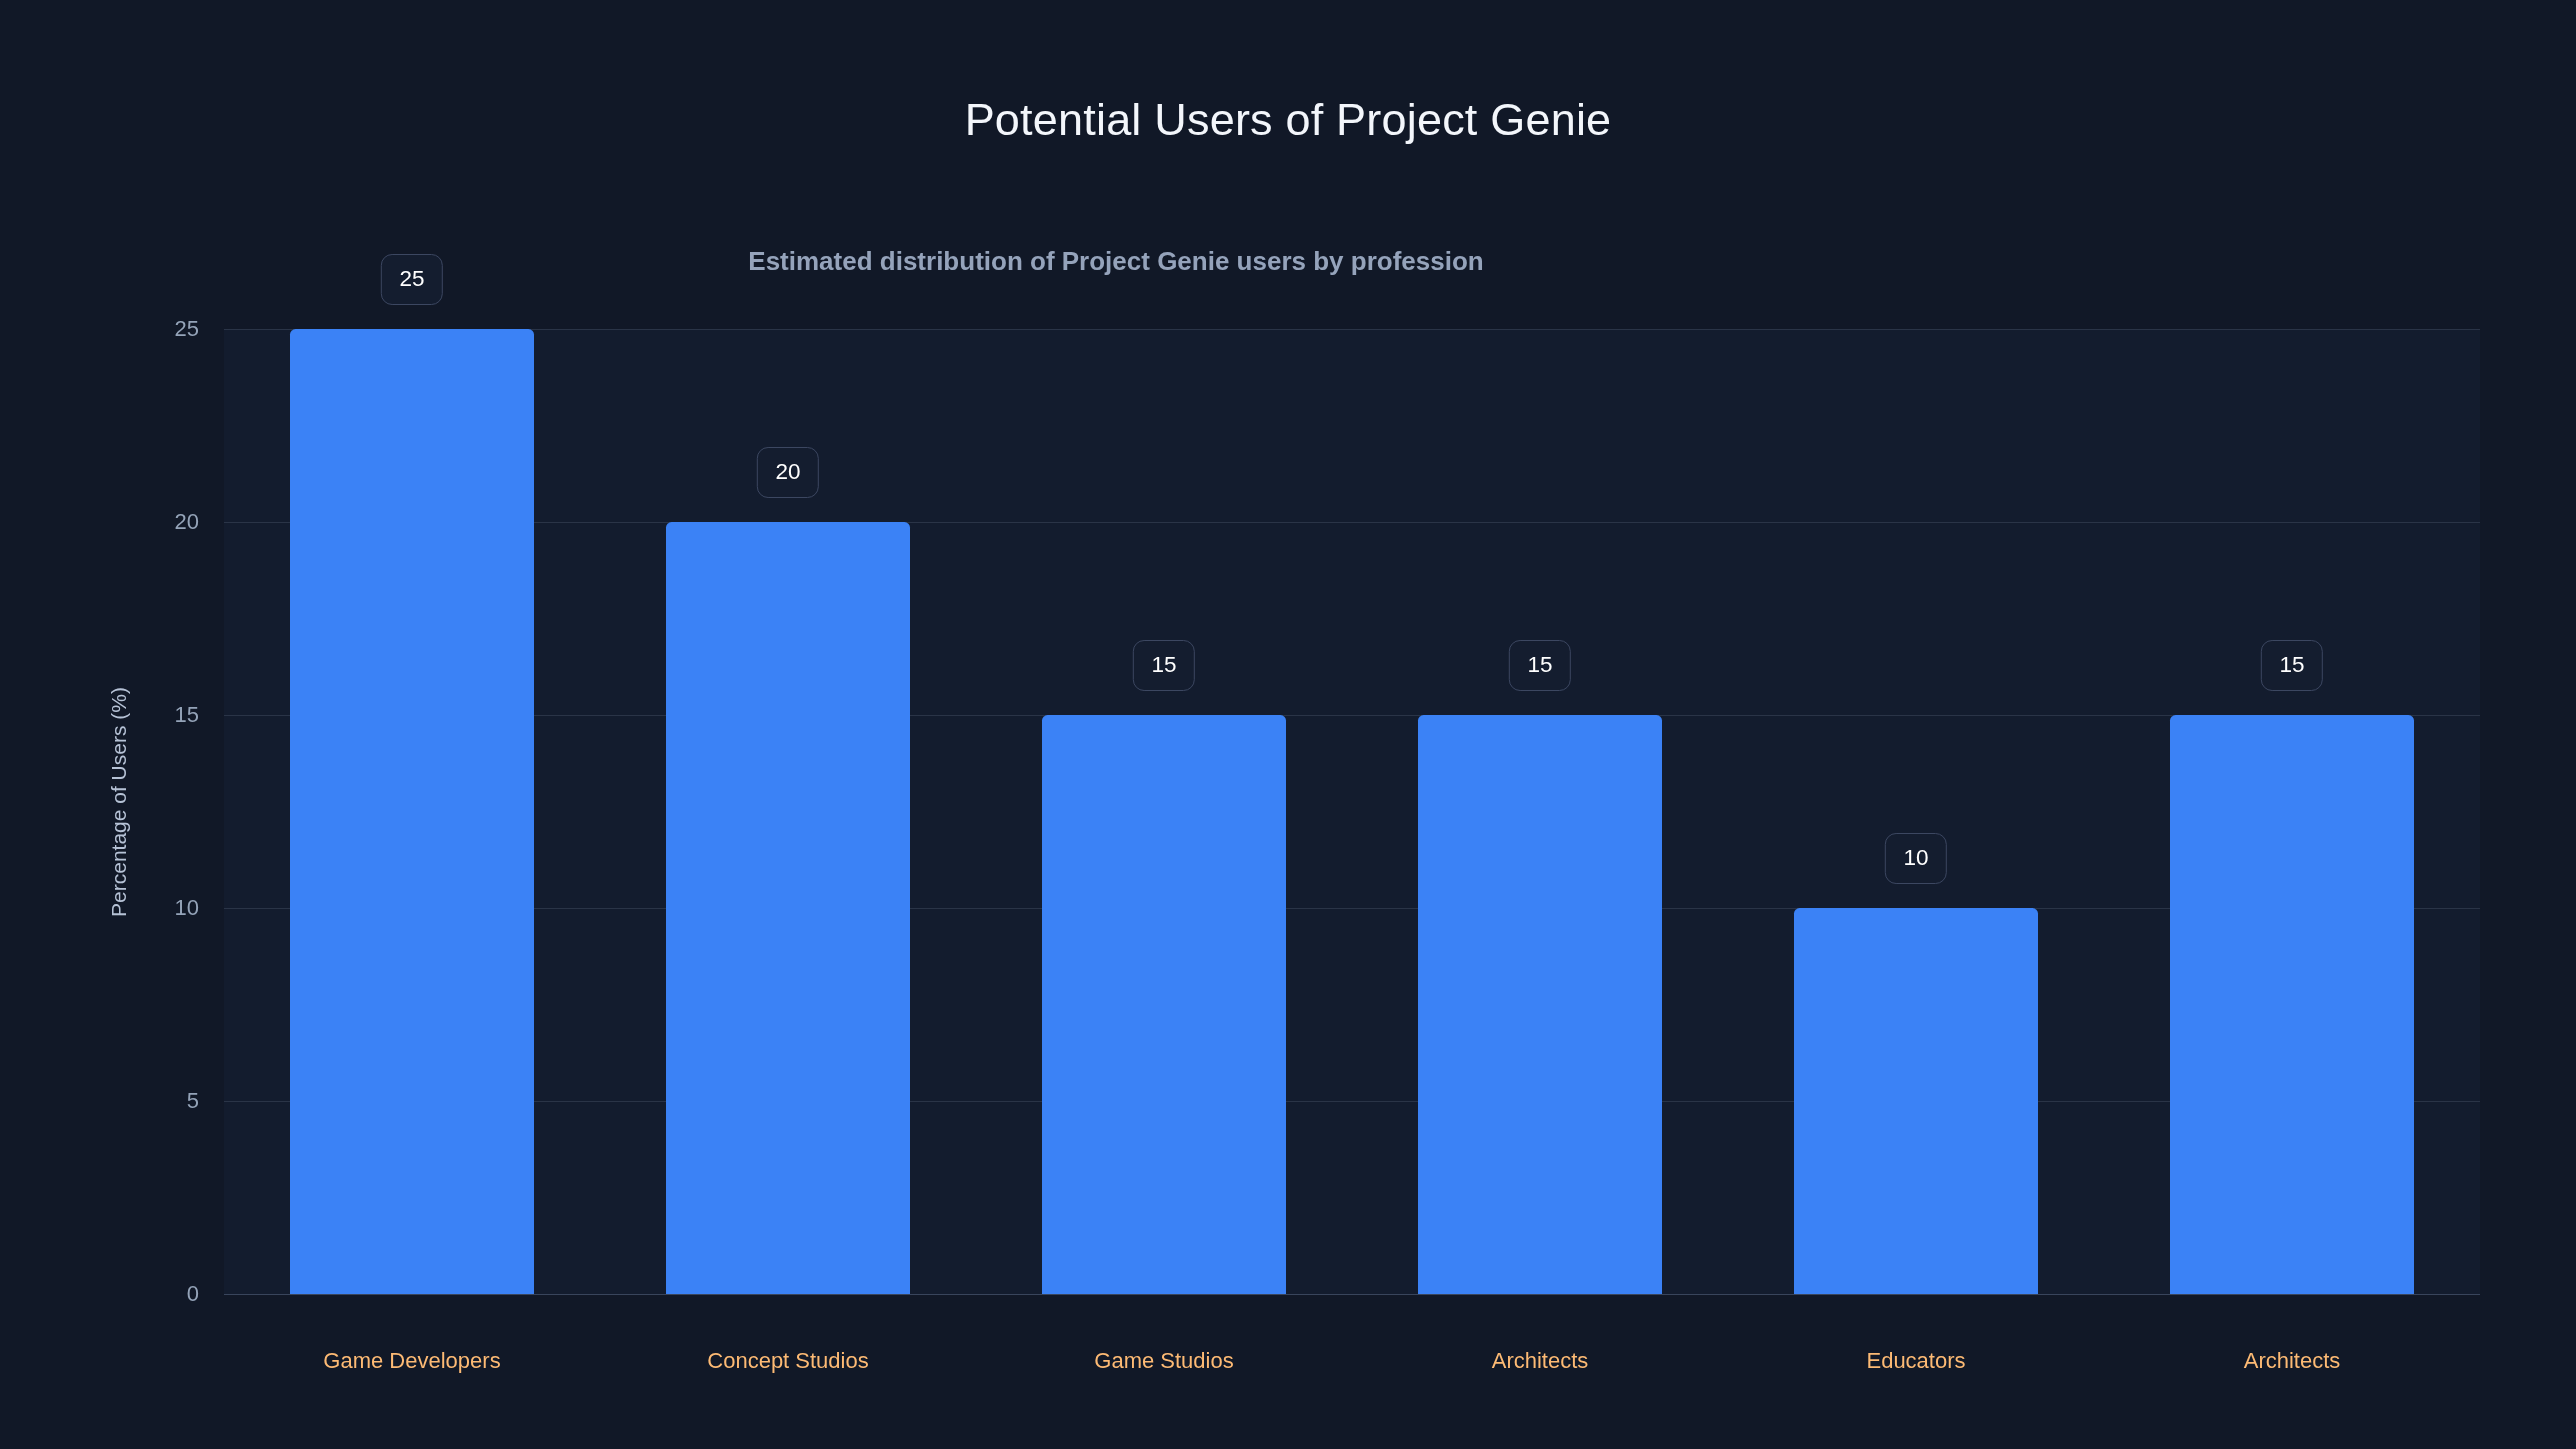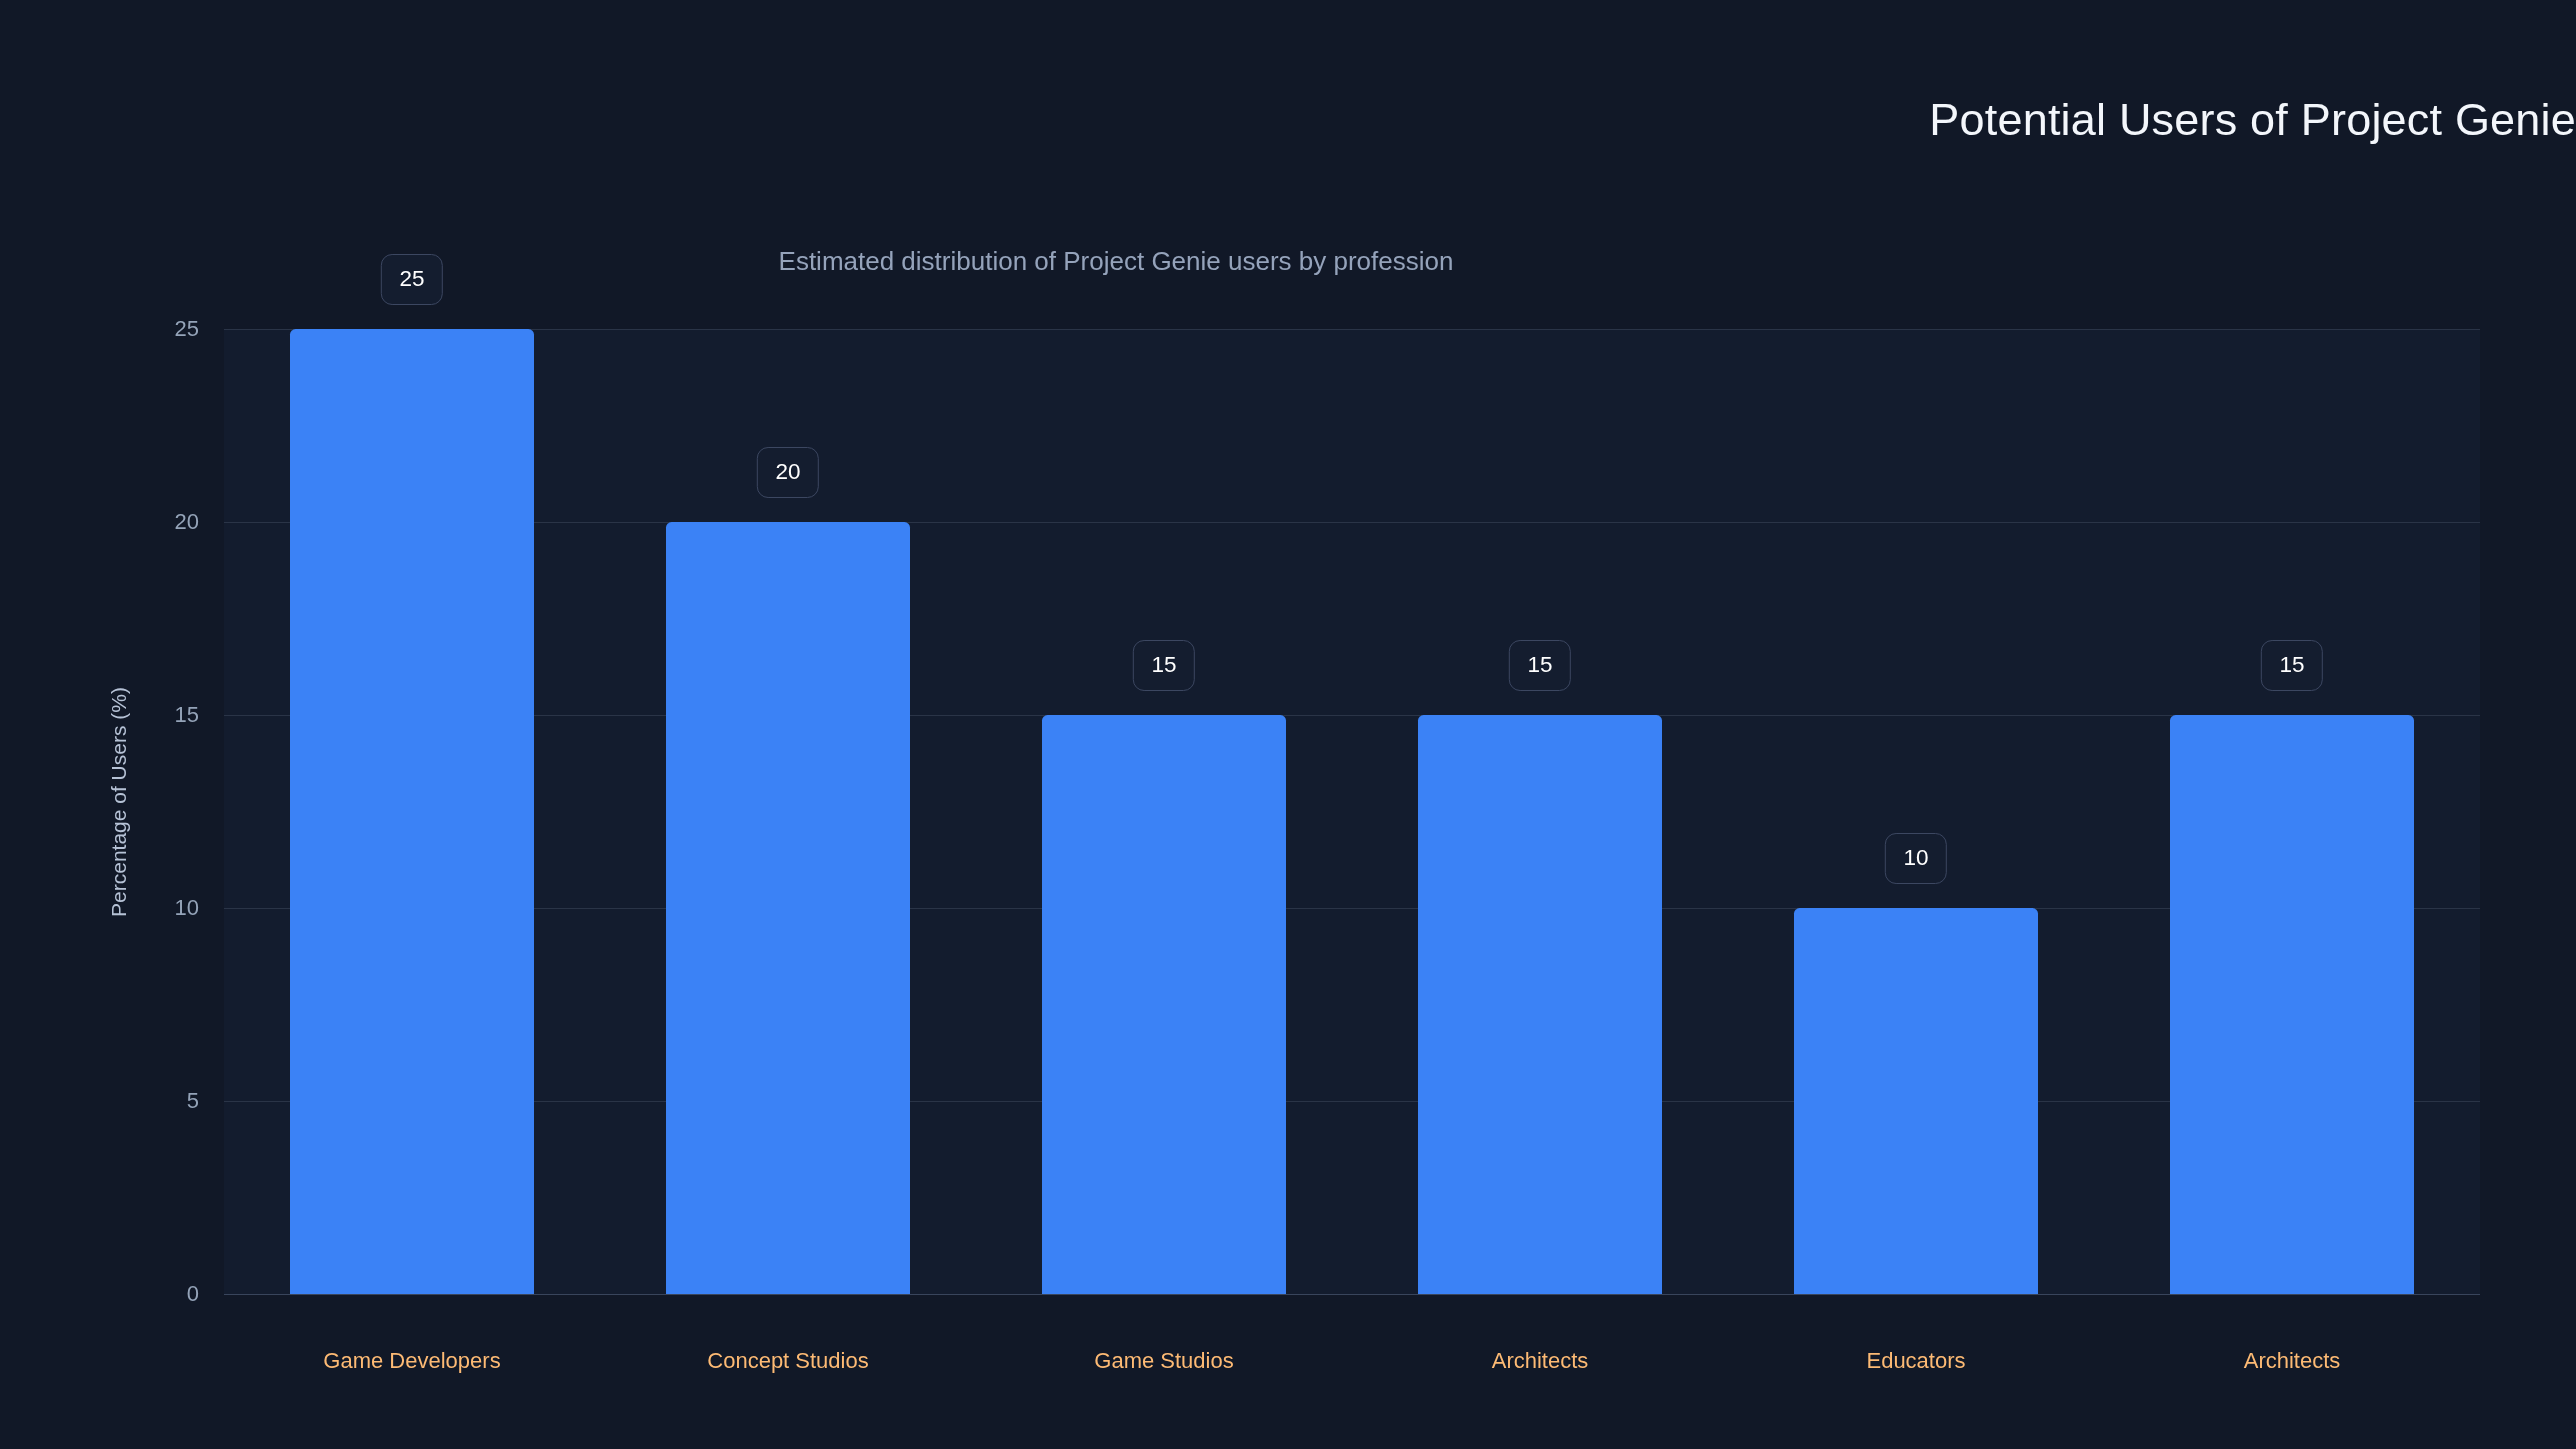--- a/index.html
+++ b/index.html
@@ -18,36 +18,36 @@
     height: 1449px;
     background: #111827;
   }
 
   
   #chart-title {
     position: absolute;
     top: 94px;
     left: 0;
     width: 2576px;
-    text-align: right;
+    text-align: center;
     font-size: 45px;
     font-weight: 400;
     color: #f3f6fb;
     letter-spacing: 0.2px;
     line-height: 1.15;
   }
 
   #chart-subtitle {
     position: absolute;
     top: 246px;
     left: 0;
     width: 2232px;
     text-align: center;
     font-size: 26px;
-    font-weight: 400;
+    font-weight: 700;
     color: #95a3bb;
     line-height: 1.2;
   }
 
   
   
   #plot-area {
     position: absolute;
     left: 224px;
     top: 329px;

